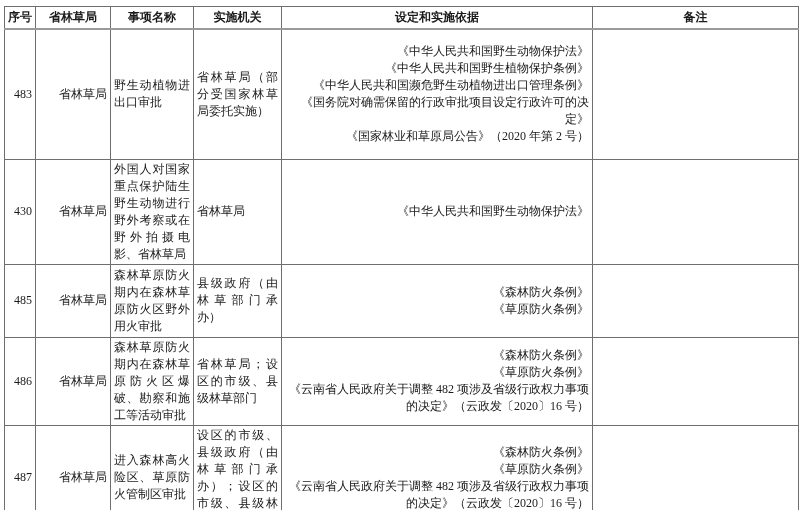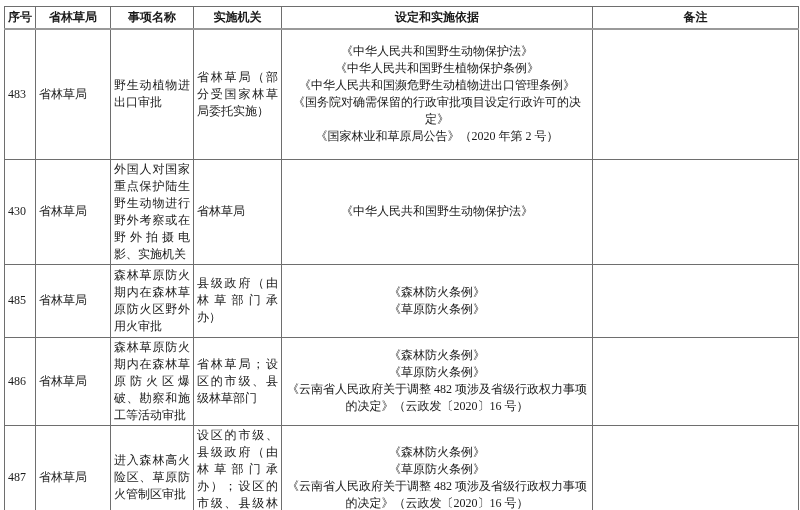--- a/index.html
+++ b/index.html
@@ -35,32 +35,32 @@
     overflow: hidden;
     word-break: break-all;
   }
   .doc-table th {
     font-weight: bold;
     border-bottom: 2px solid #9a9a9a;
     text-align: center;
     padding: 2px 1px;
   }
   .cell-no, .cell-dept {
-    text-align: left;
+    text-align: right;
   }
   .cell-item, .cell-agency {
     text-align: justify;
     text-justify: inter-character;
   }
   .cell-basis {
     text-align: left;
     padding-left: 2px;
   }
   .basis-line {
-    text-align: center;
+    text-align: right;
   }
   tr.r-header { height: 18px; }
   tr.r-483 { height: 130px; }
   tr.r-484 { height: 105px; }
   tr.r-485 { height: 73px; }
   tr.r-486 { height: 85px; }
   tr.r-487 { height: 84px; }
 </style>
 </head>
 <body>
@@ -95,21 +95,21 @@
         <div class="basis-line">《中华人民共和国野生植物保护条例》</div>
         <div class="basis-line">《中华人民共和国濒危野生动植物进出口管理条例》</div>
         <div class="basis-line">《国务院对确需保留的行政审批项目设定行政许可的决定》</div>
         <div class="basis-line">《国家林业和草原局公告》（2020 年第 2 号）</div>
       </td>
       <td class="cell-remark"></td>
     </tr>
     <tr class="r-484">
       <td class="cell-no">430</td>
       <td class="cell-dept">省林草局</td>
-      <td class="cell-item">外国人对国家重点保护陆生野生动物进行野外考察或在野外拍摄电影、实施机关</td>
+      <td class="cell-item">外国人对国家重点保护陆生野生动物进行野外考察或在野外拍摄电影、省林草局</td>
       <td class="cell-agency">省林草局</td>
       <td class="cell-basis">
         <div class="basis-line">《中华人民共和国野生动物保护法》</div>
       </td>
       <td class="cell-remark"></td>
     </tr>
     <tr class="r-485">
       <td class="cell-no">485</td>
       <td class="cell-dept">省林草局</td>
       <td class="cell-item">森林草原防火期内在森林草原防火区野外用火审批</td>

